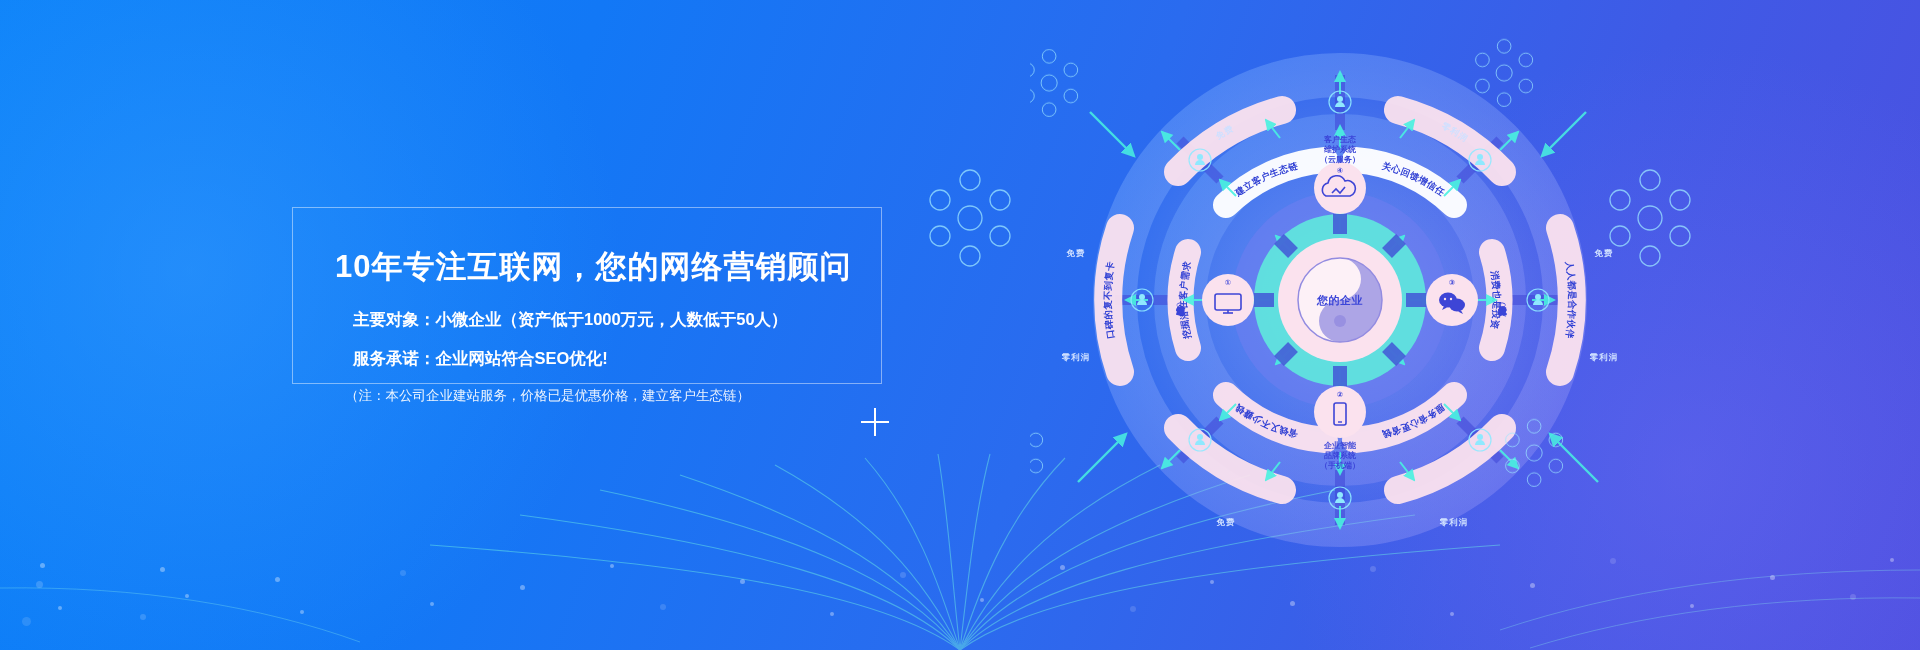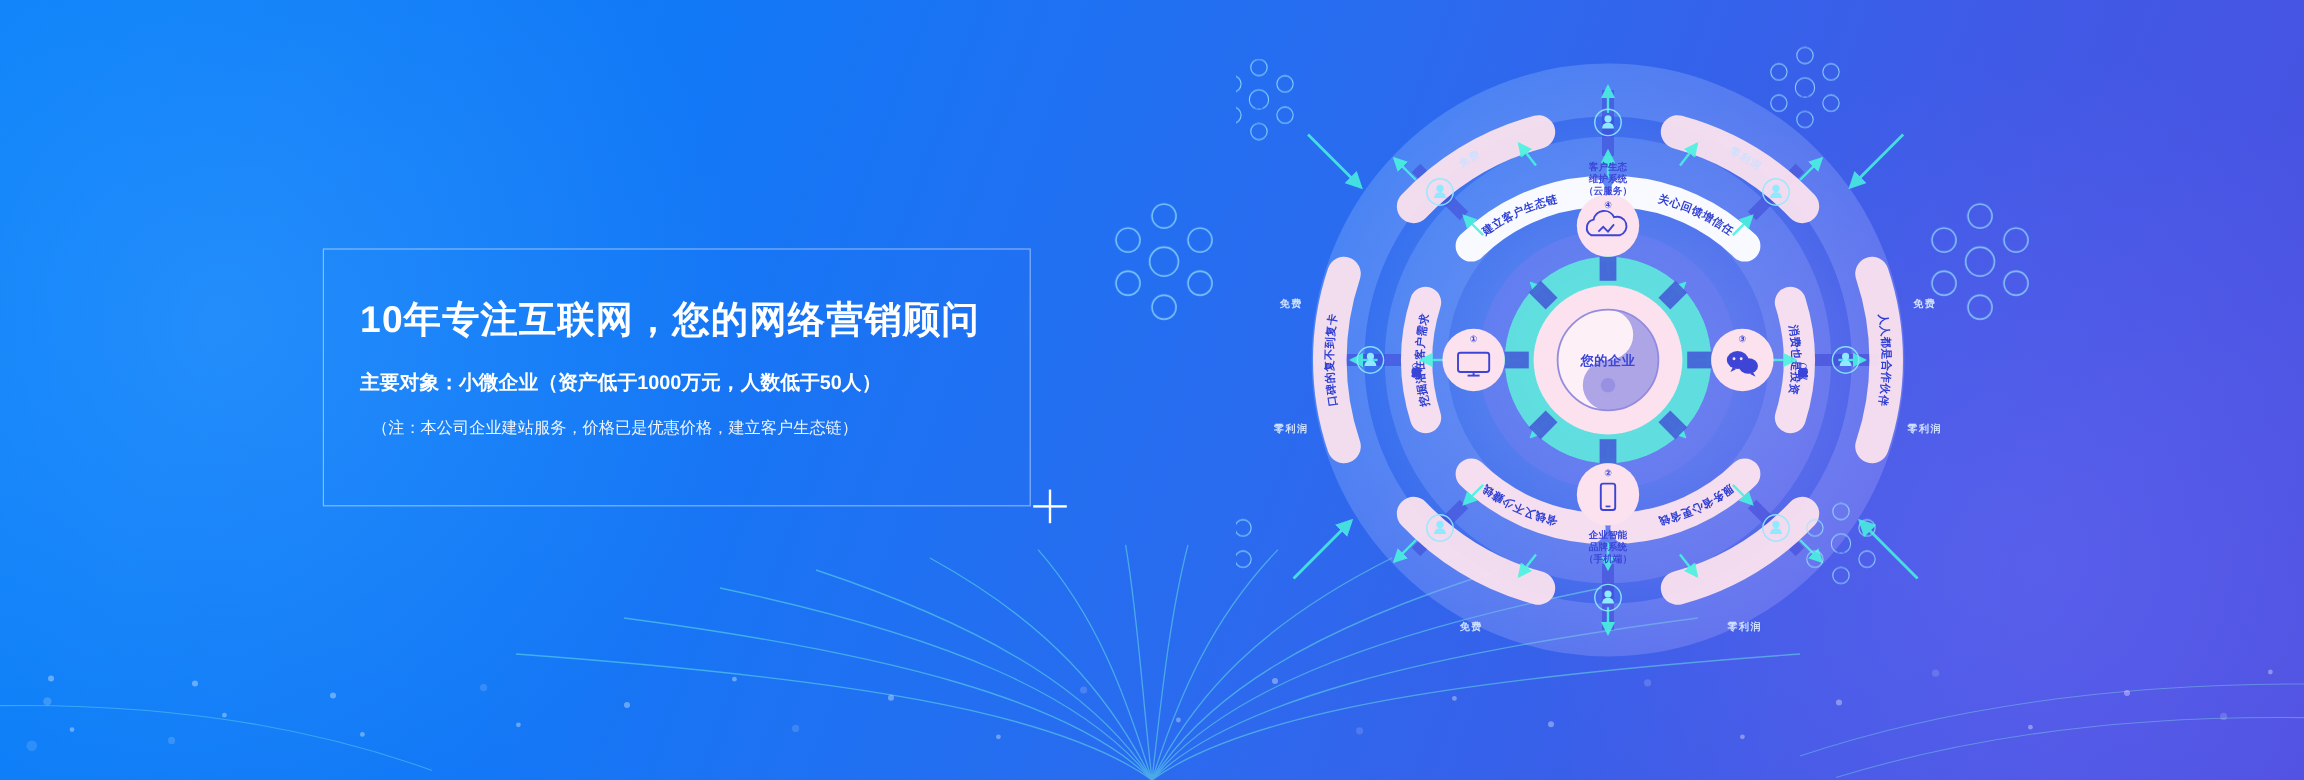--- a/index.html
+++ b/index.html
@@ -53,45 +53,46 @@
   }
   .dot {
     position: absolute;
     border-radius: 50%;
     background: rgba(255,255,255,.35);
   }
 
   
   #text-card {
     position: absolute;
-    left: 269px;
+    left: 292px;
     top: 207px;
     width: 590px;
-    height: 215px;
+    height: 177px;
     border: 1px solid rgba(255,255,255,.45);
     box-sizing: border-box;
+    padding-left: 12px;
   }
   #text-card .inner {
     padding: 42px 0 0 30px;
   }
   #headline {
     color: #ffffff;
     font-size: 31px;
     font-weight: bold;
     letter-spacing: 1px;
     line-height: 1.1;
     margin: 0 0 26px 0;
     white-space: nowrap;
   }
   .sub-line {
     color: #ffffff;
     font-size: 16.5px;
     font-weight: bold;
     line-height: 1.2;
-    margin: 0 0 19px 0;
+    margin: 0 0 19px 18px;
     white-space: nowrap;
   }
   #note-line {
     color: rgba(255,255,255,.92);
     font-size: 13.5px;
     font-weight: normal;
     line-height: 1.2;
     margin: 4px 0 0 10px;
     white-space: nowrap;
   }
@@ -214,20 +215,21 @@
     <div class="dot" style="left:1690px;bottom:42px; width:4px;  height:4px;"></div>
     <div class="dot" style="left:1770px;bottom:70px; width:5px;  height:5px;"></div>
     <div class="dot" style="left:1850px;bottom:50px; width:6px;  height:6px; opacity:.45;"></div>
     <div class="dot" style="left:1890px;bottom:88px; width:4px;  height:4px;"></div>
   </div>
 
   <div id="text-card">
     <div class="inner">
       <h1 id="headline">10年专注互联网，您的网络营销顾问</h1>
       <p class="sub-line">主要对象：小微企业（资产低于1000万元，人数低于50人）</p>
+      <p class="sub-line">服务承诺：企业网站符合SEO优化!</p>
       <p id="note-line">（注：本公司企业建站服务，价格已是优惠价格，建立客户生态链）</p>
     </div>
   </div>
   <div id="corner-plus"></div>
 
   <div id="infographic">
     <svg width="620" height="530" viewBox="0 0 620 530">
       <defs>
         <linearGradient id="ringOuter" x1="0" y1="0" x2="1" y2="1">
           <stop offset="0%" stop-color="#7fb6ff" stop-opacity=".55"></stop>

